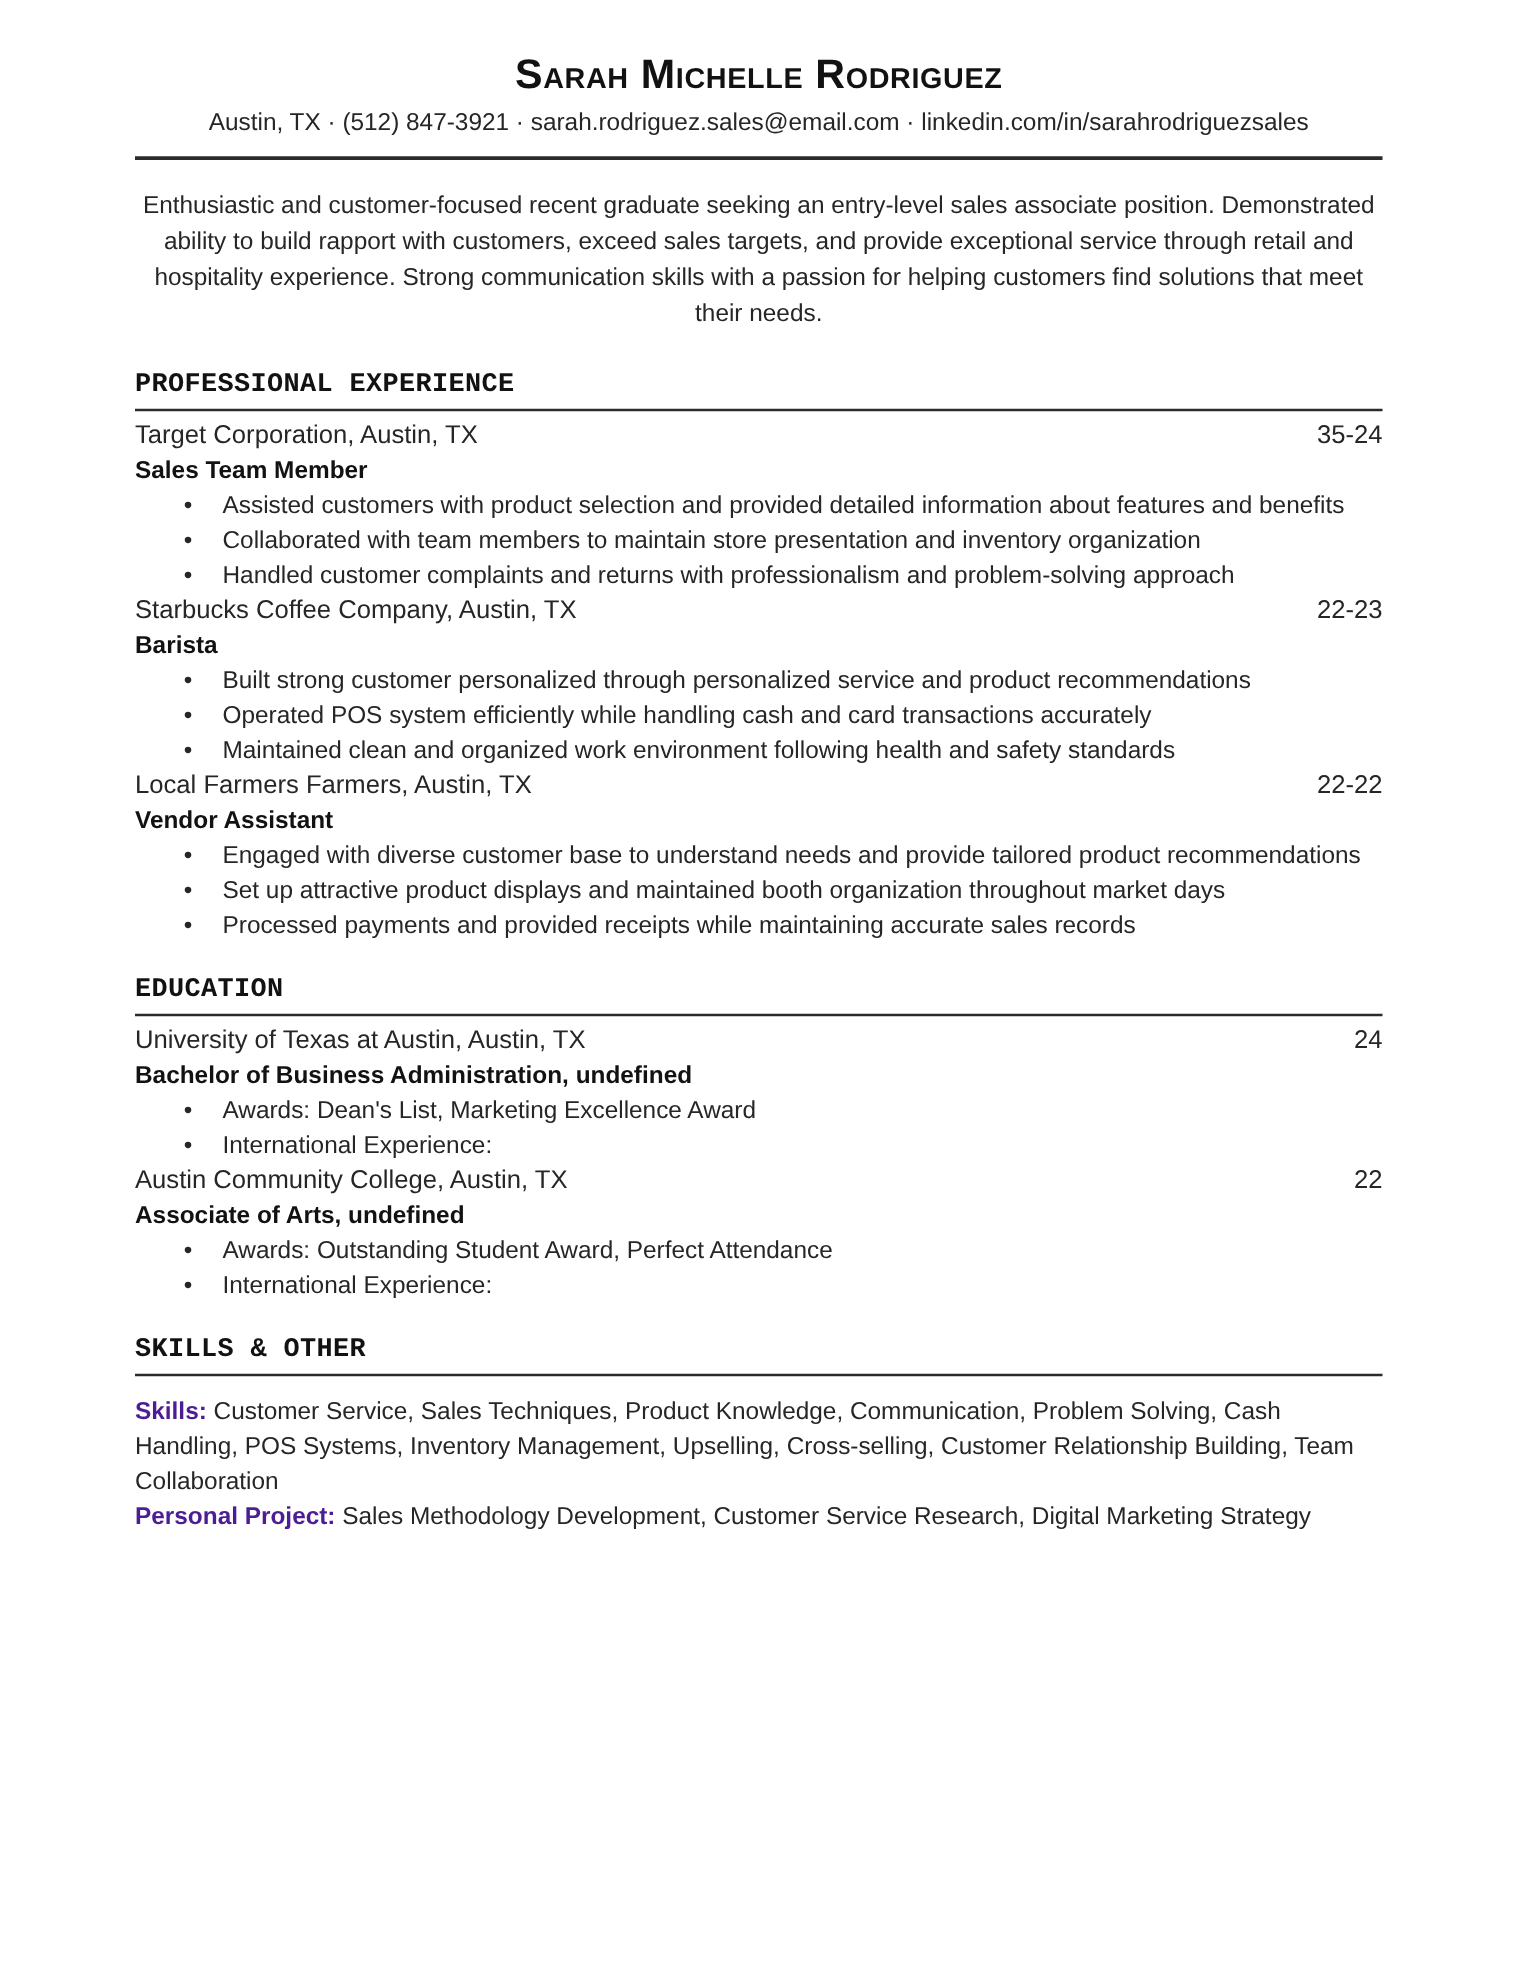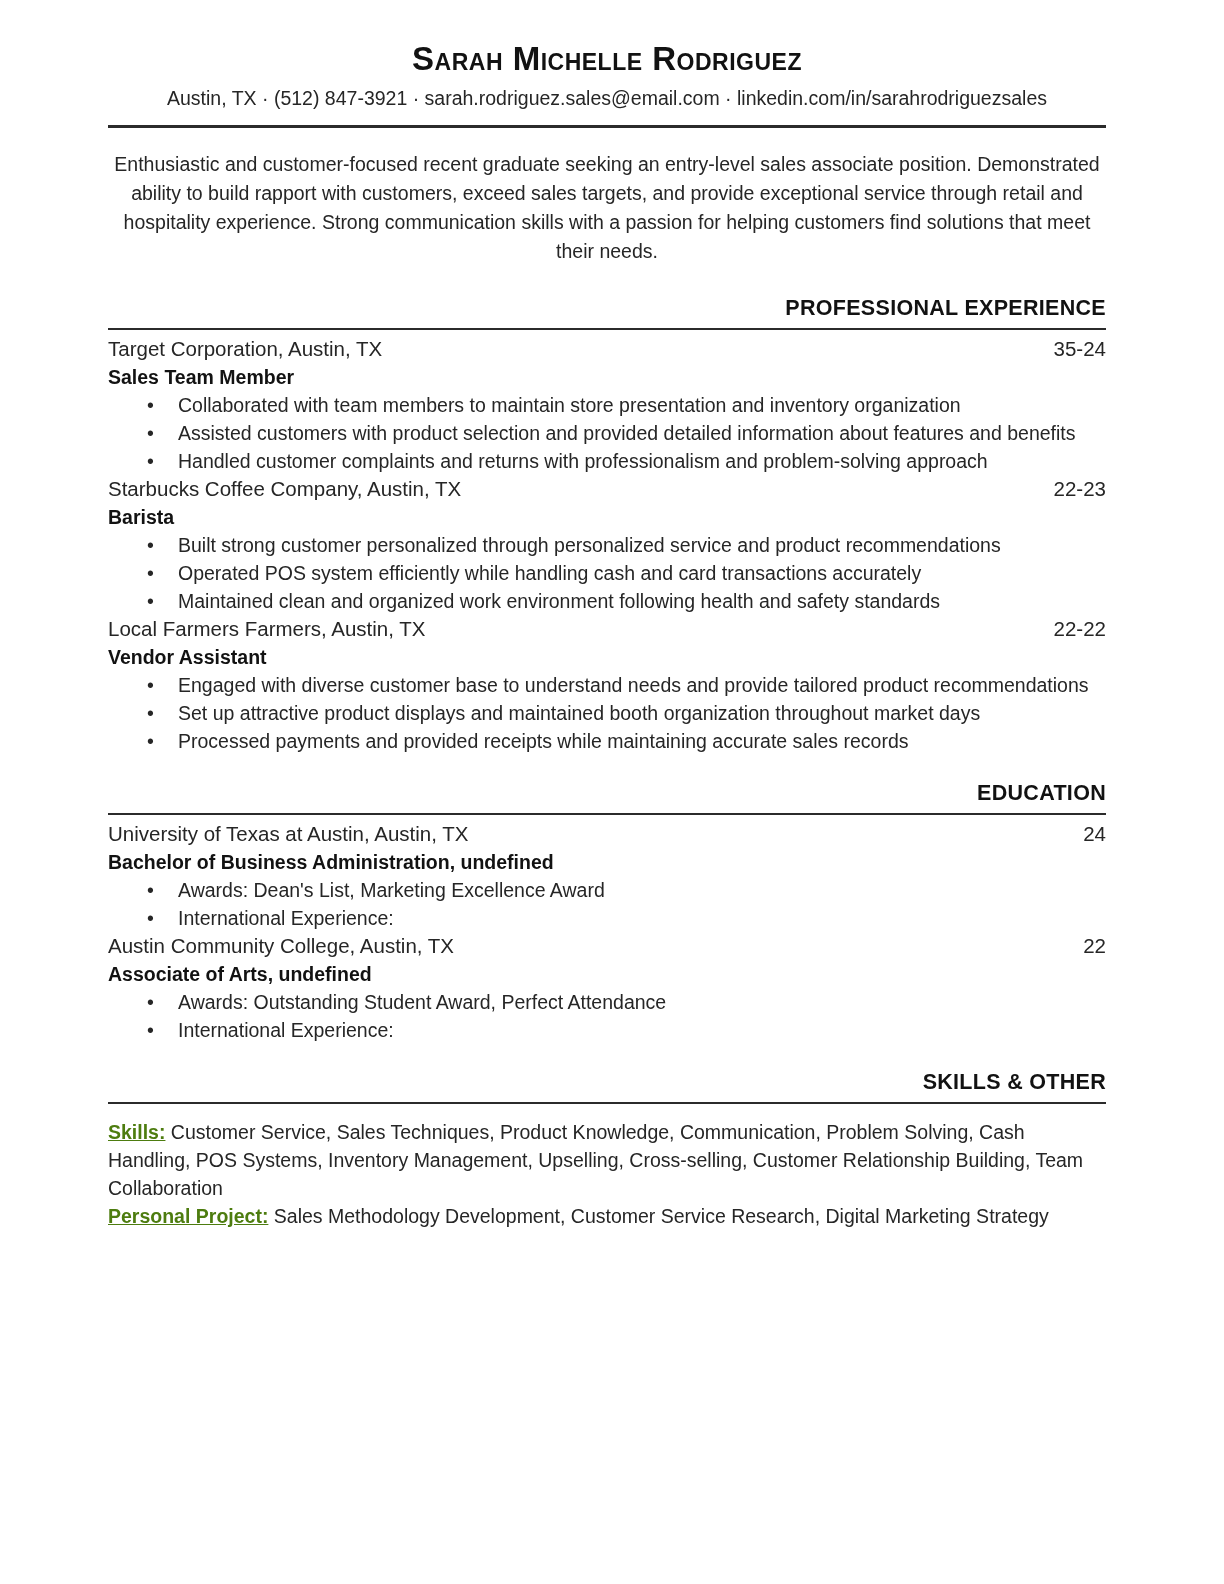--- a/index.html
+++ b/index.html
@@ -34,25 +34,26 @@
     margin: 0 0 22px 0;
   }
   .summary {
     margin: 12px 0 30px 0;
     text-align: center;
     font-size: 19.5px;
     line-height: 29px;
   }
   .sec-title {
     margin: 26px 0 7px 0;
-    text-align: right;
+    text-align: left;
     font-size: 21.5px;
     font-weight: 700;
     letter-spacing: 0.3px;
     color: #121212;
+    font-family: Liberation Mono, monospace;
   }
   .sec-rule {
     border: none;
     border-top: 2.5px solid #2b2b2b;
     margin: 0 0 5px 0;
   }
   .entry-head {
     display: flex;
     justify-content: space-between;
     align-items: baseline;
@@ -80,22 +81,21 @@
     top: 0;
   }
   .skills-block { margin-top: 14px; }
   .skills-line {
     margin: 0;
     font-size: 19.5px;
     line-height: 28px;
   }
   .skills-line .lead {
     font-weight: 700;
-    color: #4d7c0f;
-    text-decoration: underline;
+    color: #4c1d95;
   }
 </style>
 </head>
 <body>
 
 <div class="page">
 
   <h1 class="name">Sarah Michelle Rodriguez</h1>
   <div class="contact">Austin, TX · (512) 847-3921 · sarah.rodriguez.sales@email.com · linkedin.com/in/sarahrodriguezsales</div>
   <hr class="head-rule">
@@ -106,22 +106,22 @@
     <h2 class="sec-title">PROFESSIONAL EXPERIENCE</h2>
     <hr class="sec-rule">
 
     <div class="entry">
       <div class="entry-head">
         <span class="company">Target Corporation, Austin, TX</span>
         <span class="dates">35-24</span>
       </div>
       <div class="role">Sales Team Member</div>
       <ul class="bullets">
+        <li>Assisted customers with product selection and provided detailed information about features and benefits</li>
         <li>Collaborated with team members to maintain store presentation and inventory organization</li>
-        <li>Assisted customers with product selection and provided detailed information about features and benefits</li>
         <li>Handled customer complaints and returns with professionalism and problem-solving approach</li>
       </ul>
     </div>
 
     <div class="entry">
       <div class="entry-head">
         <span class="company">Starbucks Coffee Company, Austin, TX</span>
         <span class="dates">22-23</span>
       </div>
       <div class="role">Barista</div>

